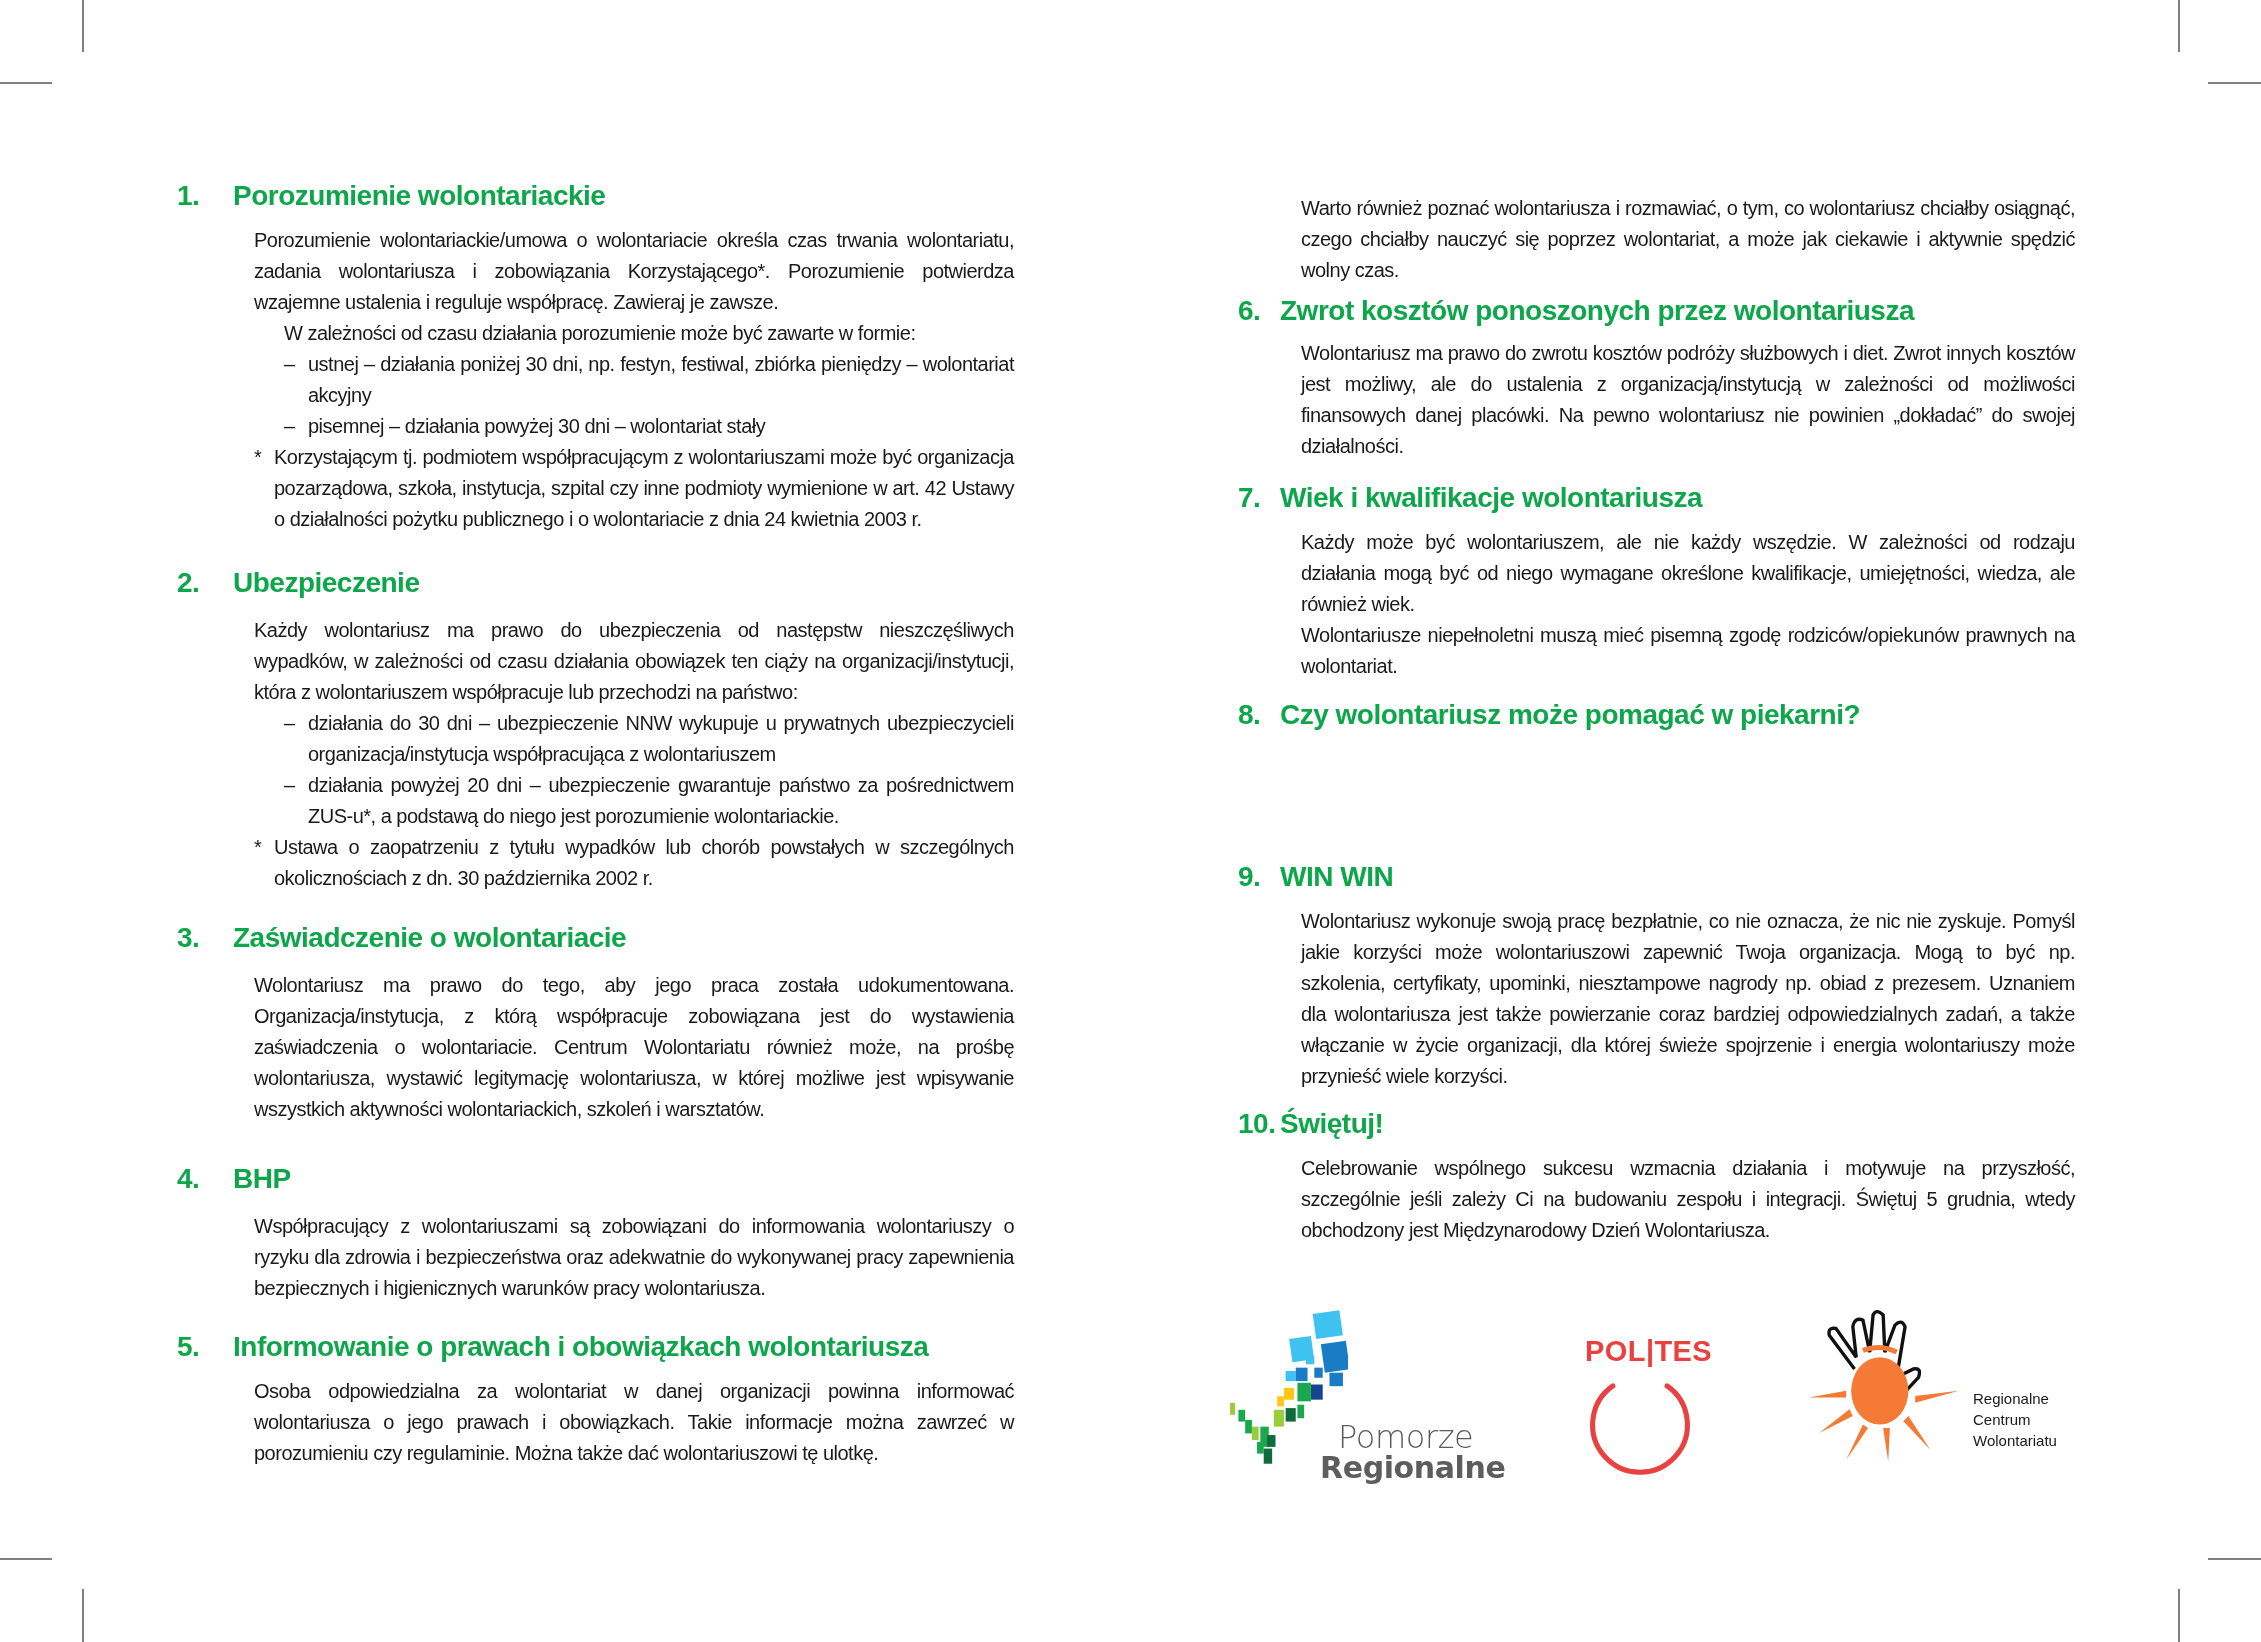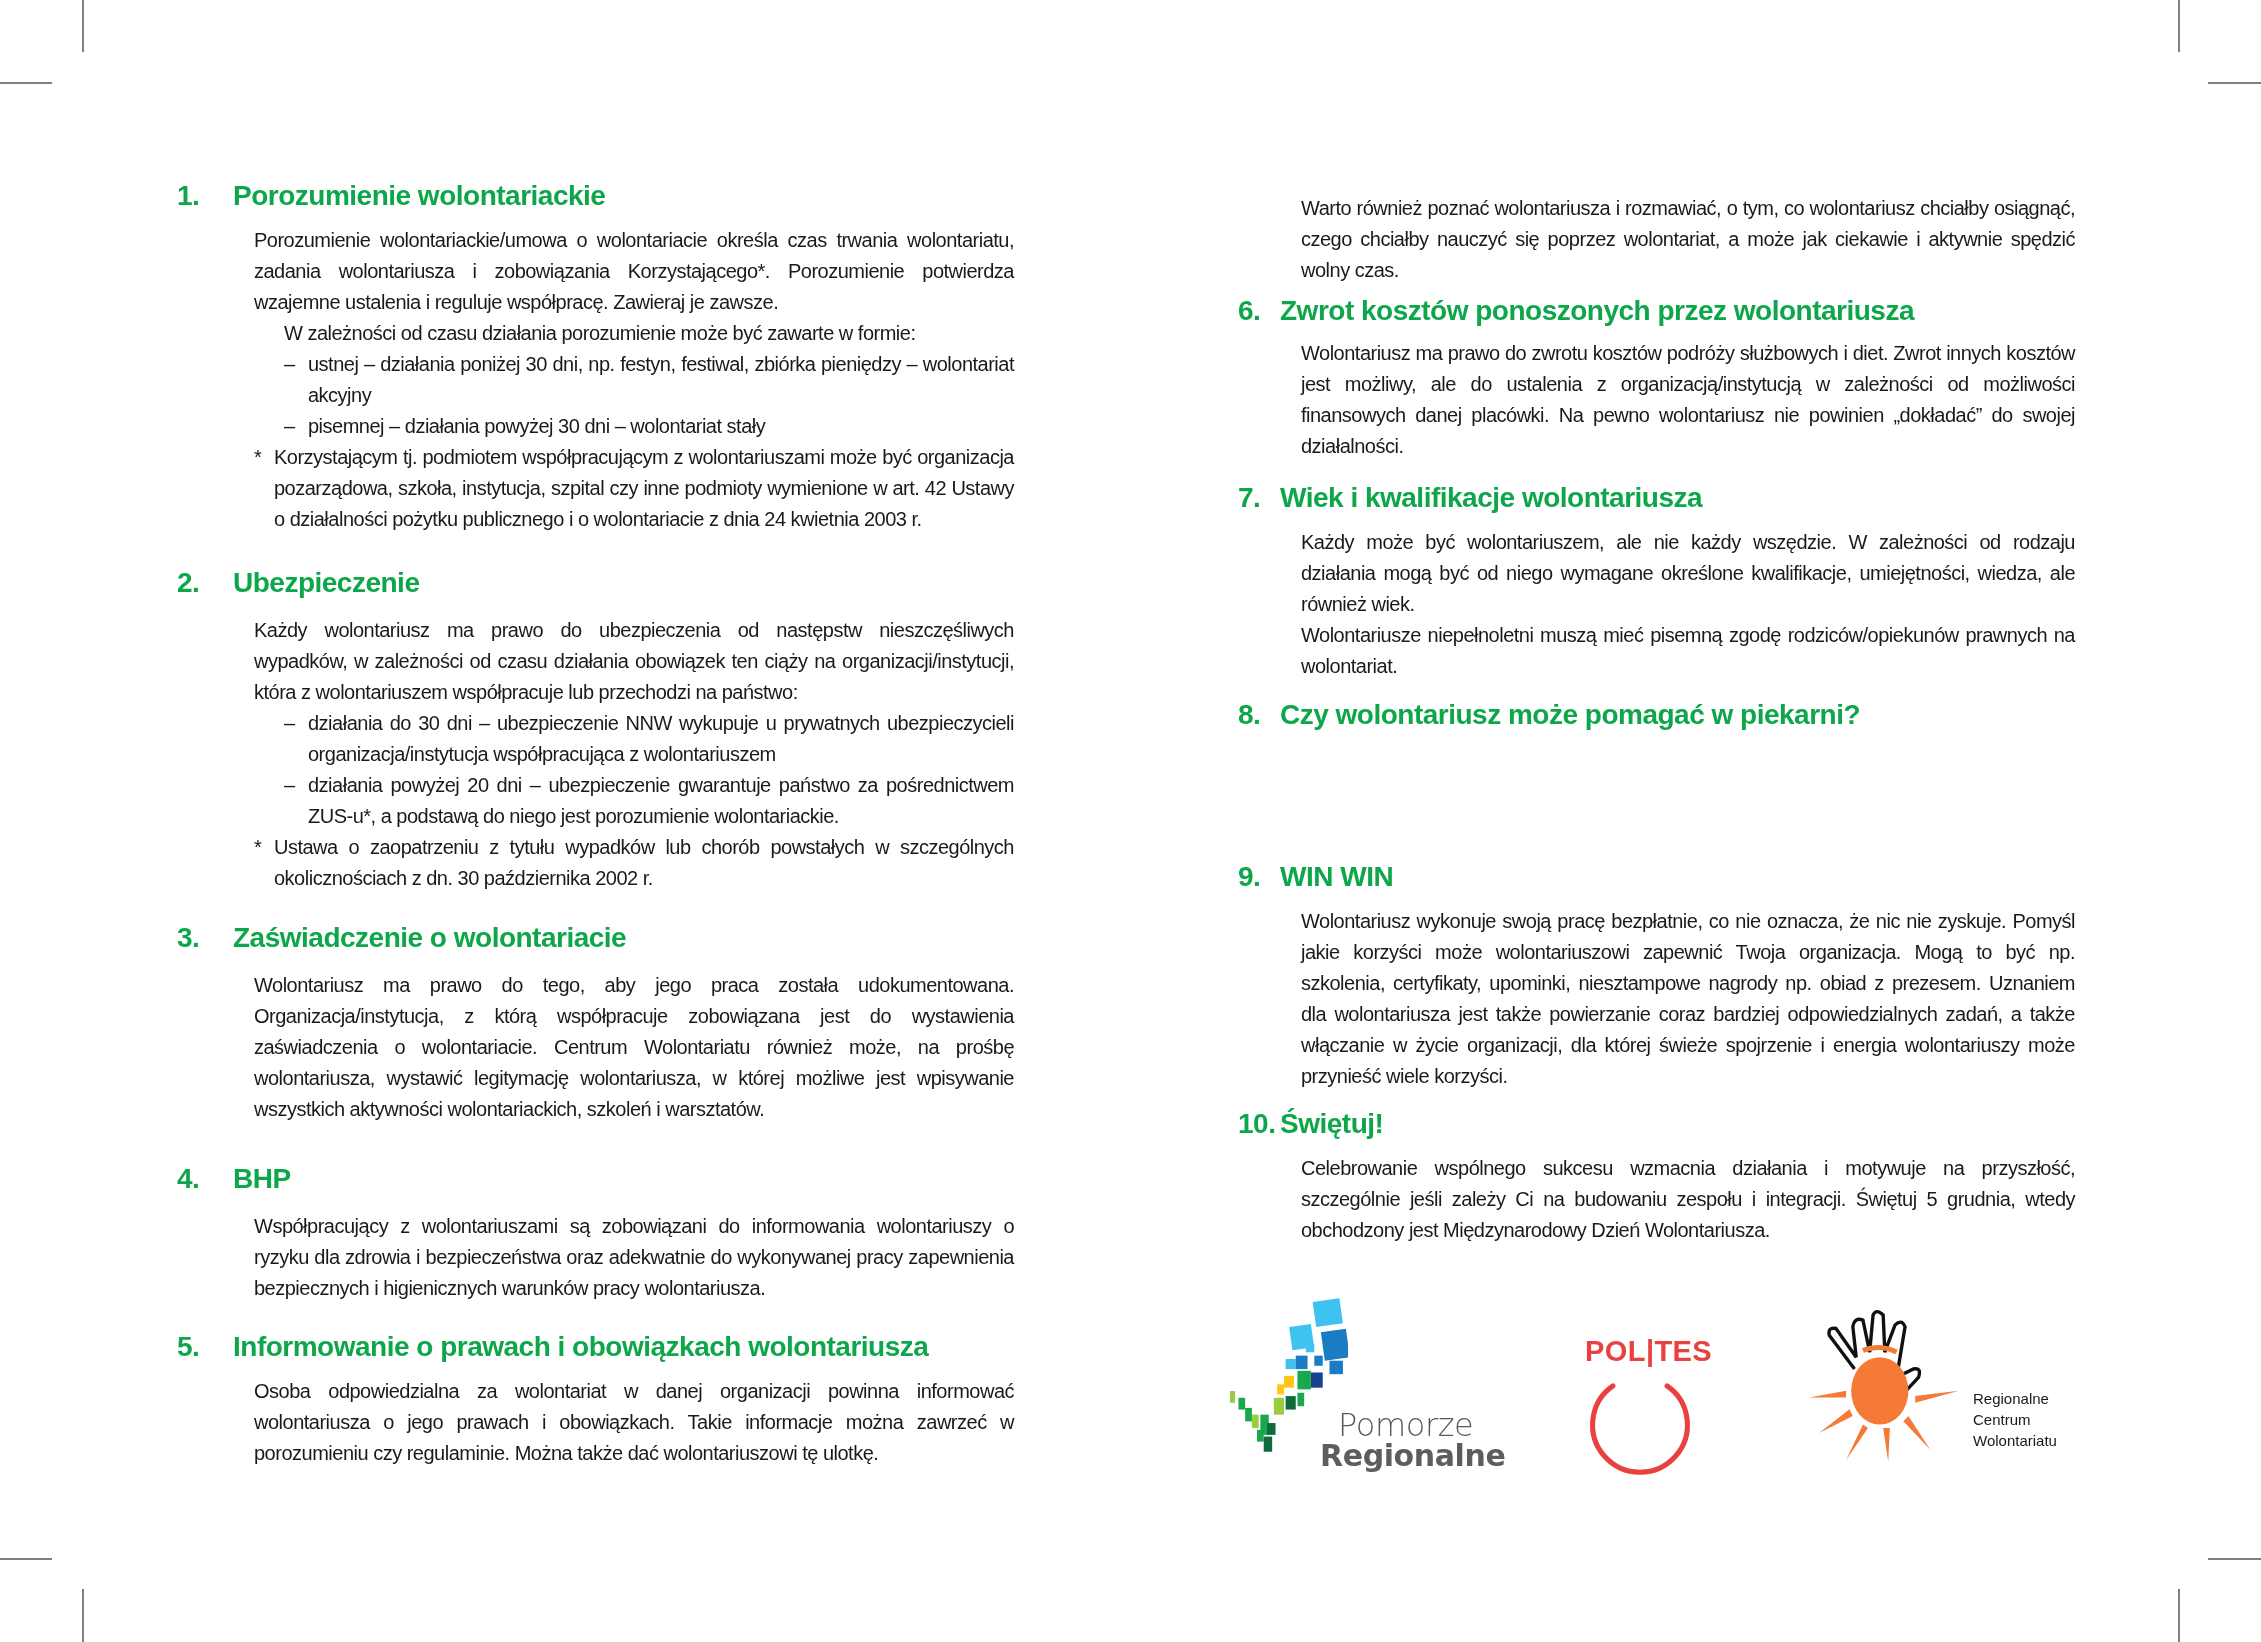--- a/index.html
+++ b/index.html
@@ -182,21 +182,21 @@
       <span>Świętuj!</span>
     </h2>
     <div class="body" style="margin-top:12px;">
       <p class="p">Celebrowanie wspólnego sukcesu wzmacnia działania i motywuje na przyszłość, szczególnie jeśli zależy Ci na budowaniu zespołu i integracji. Świętuj 5 grudnia, wtedy obchodzony jest Międzynarodowy Dzień Wolontariusza.</p>
     </div>
   </div>
 </div>
 
 <div class="logos">
 
-  <div class="logo" style="left:0;top:4px;width:253px;height:186px;">
+  <div class="logo" style="left:0;top:16px;width:253px;height:186px;">
     <svg width="118" height="169" viewBox="0 0 140 200" style="position:absolute;left:0;top:0;">
       <rect x="100" y="14" width="32" height="30" fill="#3ec2f0" transform="rotate(-8 116 29)"></rect>
       <rect x="72" y="44" width="26" height="28" fill="#3ec2f0" transform="rotate(-8 85 58)"></rect>
       <rect x="110" y="50" width="30" height="34" fill="#1b7cc6" transform="rotate(-8 125 67)"></rect>
       <rect x="90" y="66" width="10" height="10" fill="#3ec2f0"></rect>
       <rect x="66" y="84" width="12" height="12" fill="#3ec2f0"></rect>
       <rect x="78" y="80" width="14" height="16" fill="#1b7cc6"></rect>
       <rect x="100" y="80" width="10" height="12" fill="#1b7cc6"></rect>
       <rect x="118" y="86" width="16" height="16" fill="#1b7cc6"></rect>
       <rect x="96" y="100" width="14" height="18" fill="#16448f"></rect>

